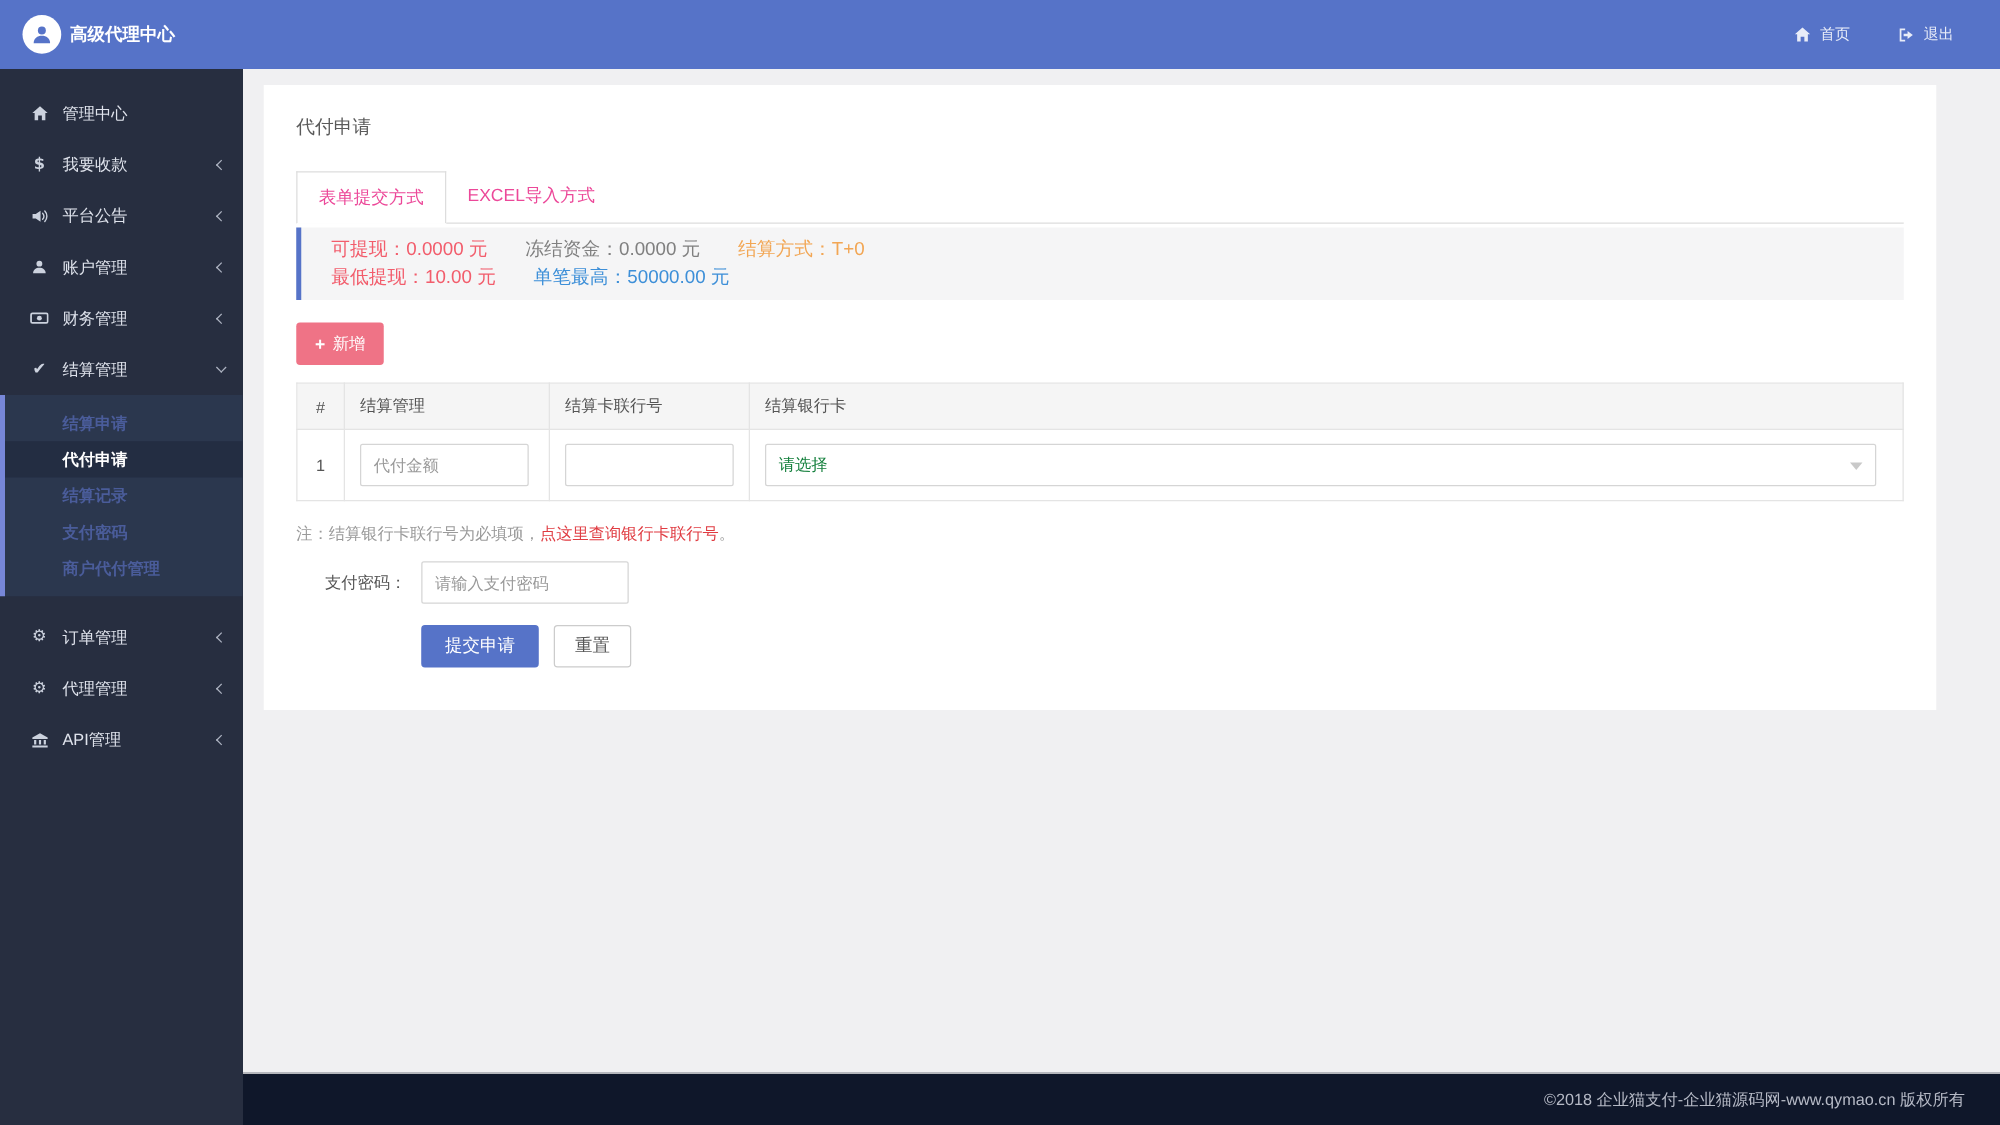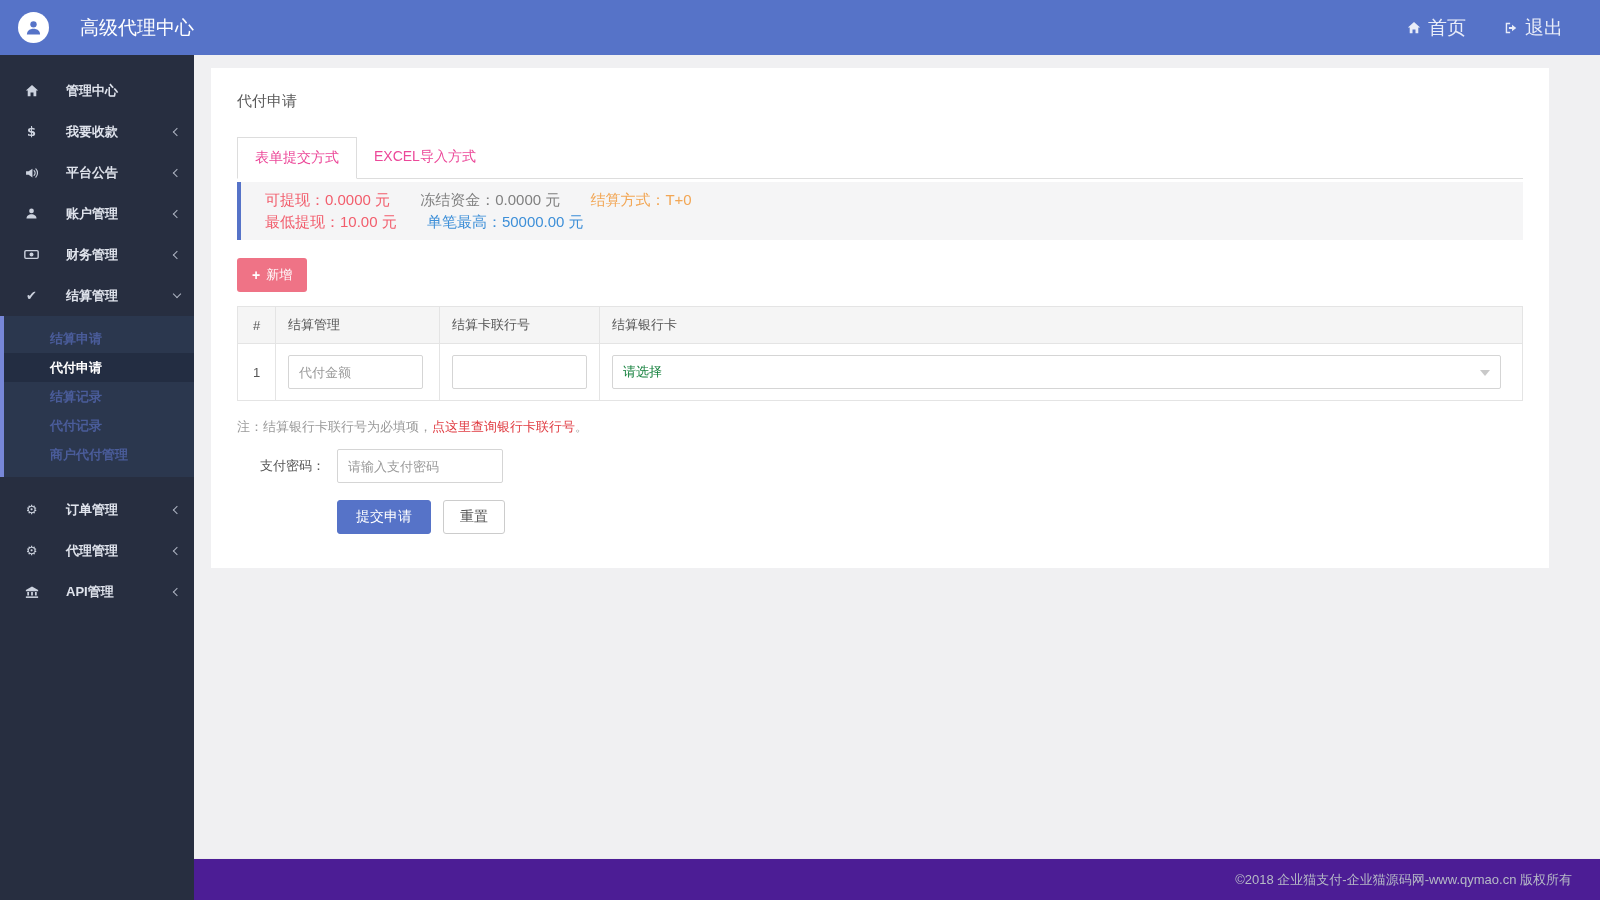--- a/index.html
+++ b/index.html
@@ -5,34 +5,34 @@
   * { margin:0; padding:0; box-sizing:border-box; }
   html,body { width:1600px; height:900px; overflow:hidden;
     font-family:"Liberation Sans","DejaVu Sans",sans-serif; background:#fff; }
 
   
   .header { position:fixed; top:0; left:0; right:0; height:55px;
     background:var(--accent); display:flex; align-items:center; z-index:30; }
   .brand { display:flex; align-items:center; padding-left:18px; width:194px; }
   .avatar { width:31px; height:31px; border-radius:50%; background:#fff;
     display:flex; align-items:center; justify-content:center; color:var(--accent); }
-  .brand-label { color:#fff; font-size:19px; margin-left:31px; white-space:nowrap; }
+  .brand-label { color:#fff; font-size:14px; margin-left:7px; white-space:nowrap;font-weight:bold; }
   .header-spacer { flex:1; }
-  .hnav { display:flex; align-items:center; color:#e8ecf8; font-size:19px; margin-right:18px; }
+  .hnav { display:flex; align-items:center; color:#e8ecf8; font-size:12px; margin-right:18px; }
   .hnav-item { display:flex; align-items:center; padding:0 19px; height:55px; cursor:pointer; }
   .hnav-item .svgi { margin-right:7px; }
 
   
   .sidebar { position:fixed; top:55px; left:0; bottom:0; width:194px;
     background:var(--sidebar_bg); z-index:20; }
   .smenu { list-style:none; padding-top:15px; }
   .nav-item { height:41px; display:flex; align-items:center; padding:0 14px 0 23px;
     color:#dfe3ec; font-size:13px; cursor:pointer; }
   .nav-item .icon { width:17px; display:flex; justify-content:center; color:#ccd2de; }
-  .nav-item .lbl { margin-left:26px; flex:1;font-weight:bold; }
+  .nav-item .lbl { margin-left:10px; flex:1; }
   .gicon { font-size:13px; font-weight:bold; font-family:"DejaVu Sans",sans-serif; }
   .chev { width:6px; height:6px; border-left:1.6px solid #aeb4c2; border-bottom:1.6px solid #aeb4c2; }
   .chev-left  { transform:rotate(45deg); }
   .chev-down  { transform:rotate(-45deg); margin-top:-3px; }
   .submenu { list-style:none; background:var(--submenu_bg);
     border-left:4px solid var(--submenu_stripe); padding:8px 0; }
   .sub-item { height:29px; line-height:29px; padding-left:46px; font-size:13px;
     color:var(--submenu_link); cursor:pointer;font-weight:bold; }
   .sub-item.active { color:#fff; background:var(--submenu_active_bg); }
 
@@ -85,21 +85,21 @@
     padding:16px 10px; font-size:13px; color:#555; font-family:inherit; }
   .pwd-input::placeholder { color:#9a9a9a; }
 
   .note2 { margin-top:22px; }
   .actions { margin-top:17px; padding-left:100px; display:flex; }
   .btn-submit { background:var(--accent); color:#fff; border:1px solid var(--accent);
     font-size:14px; padding:7px 18px; border-radius:3px; cursor:pointer; }
   .btn-reset { background:#fff; color:#555; border:1px solid #ccc; font-size:14px;
     padding:7px 16px; border-radius:3px; margin-left:12px; cursor:pointer; }
 
-  .footer { position:absolute; left:0; right:0; bottom:0; height:42px; background:#4c1d95;
+  .footer { position:absolute; left:0; right:0; bottom:0; height:42px; background:#0f172a;
     border-top:1px solid #ececec; line-height:41px; text-align:right;
     padding-right:28px; font-size:13px; color:var(--footer_text); }
 
   .svgi { display:inline-block; vertical-align:middle; }
 </style>
 </head>
 <body>
 
 <div class="header">
   <div class="brand">
@@ -177,21 +177,21 @@
     <li class="nav-item">
       <span class="icon gicon">✔</span>
       <span class="lbl">结算管理</span>
       <span class="chev chev-down"></span>
     </li>
   </ul>
   <ul class="submenu">
     <li class="sub-item">结算申请</li>
     <li class="sub-item active">代付申请</li>
     <li class="sub-item">结算记录</li>
-    <li class="sub-item">代付记录</li>
+    <li class="sub-item">支付密码</li>
     <li class="sub-item">商户代付管理</li>
   </ul>
   <ul class="smenu" style="padding-top:12px;">
     <li class="nav-item">
       <span class="icon gicon">⚙</span>
       <span class="lbl">订单管理</span>
       <span class="chev chev-left"></span>
     </li>
     <li class="nav-item">
       <span class="icon gicon">⚙</span>

